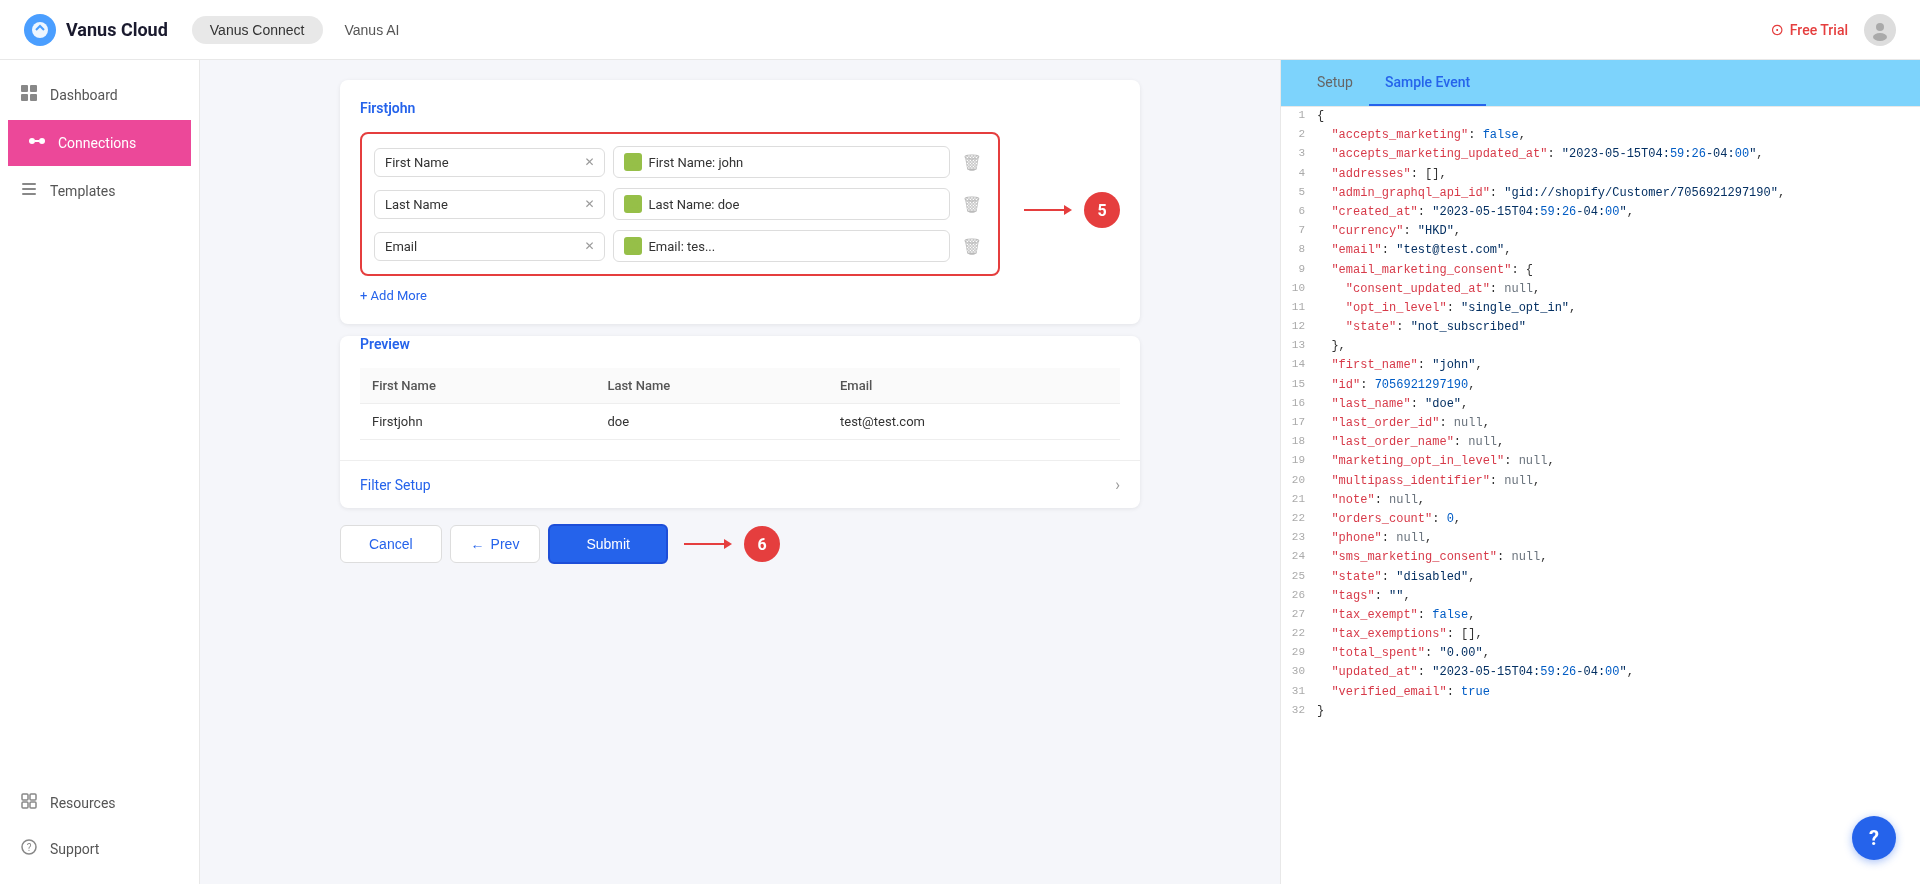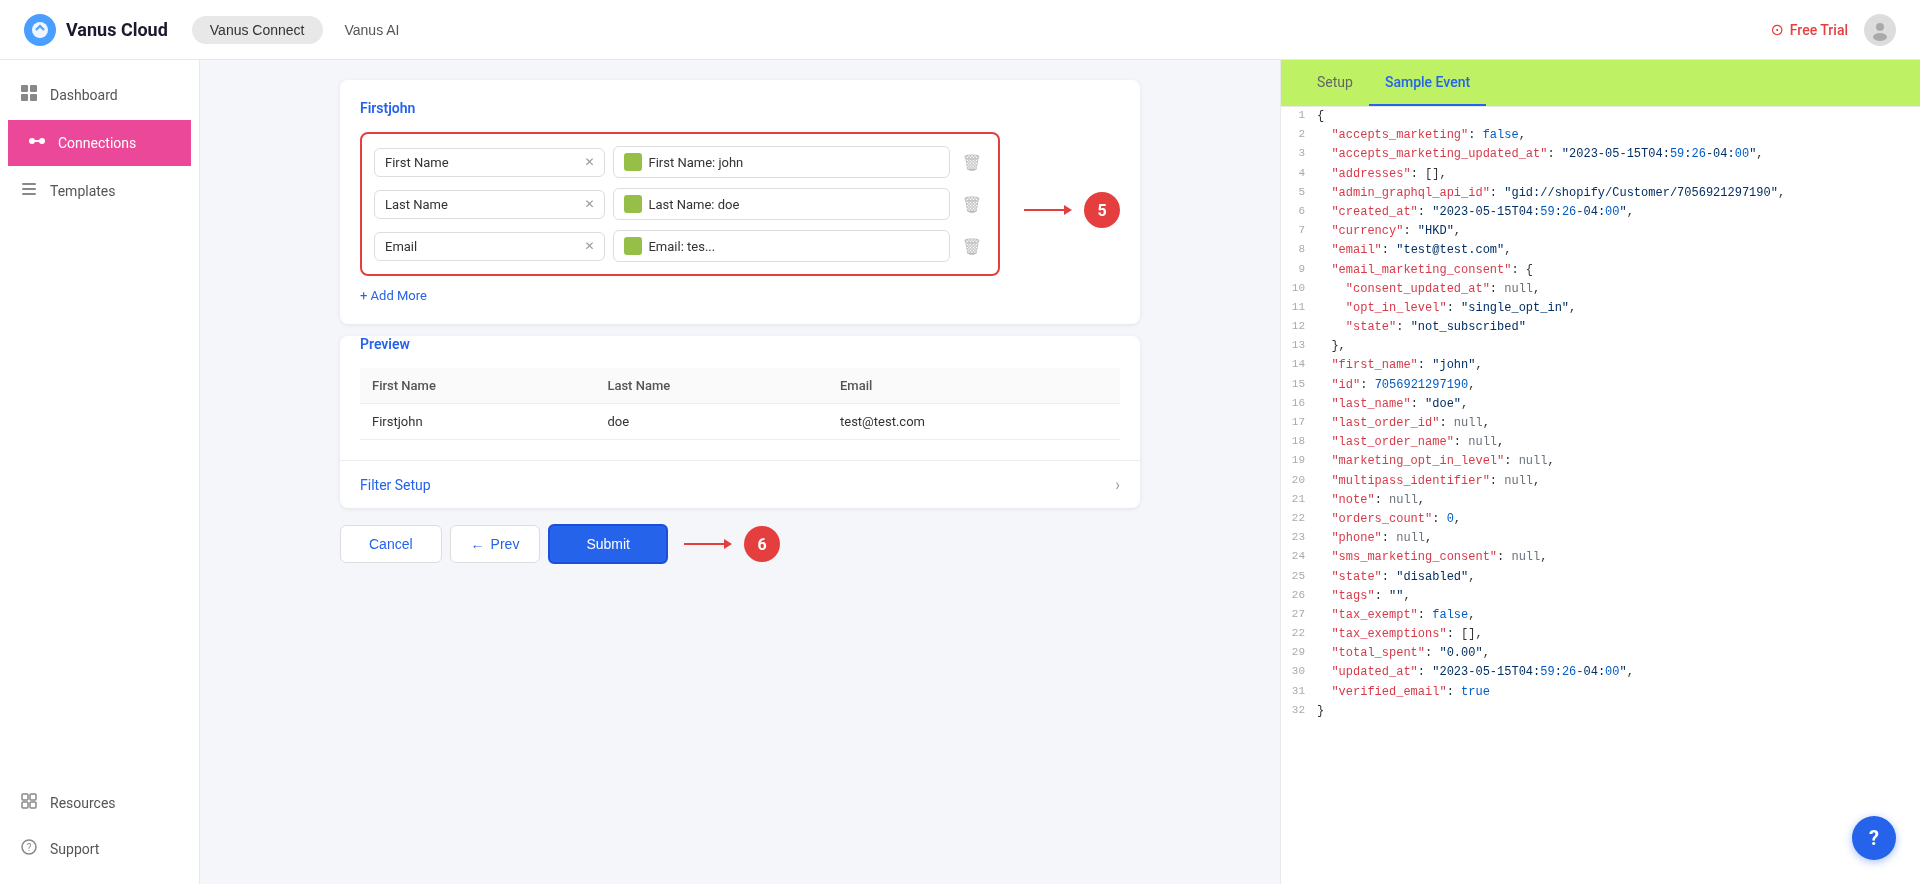--- a/index.html
+++ b/index.html
@@ -66,21 +66,21 @@
     .filter-chevron { color: #999; font-size: 16px; }
     .btn-cancel { padding: 10px 28px; border: 1px solid #ddd; border-radius: 6px; background: #fff; color: #2563eb; font-size: 14px; cursor: pointer; }
     .btn-prev { padding: 10px 20px; border: 1px solid #ddd; border-radius: 6px; background: #fff; color: #2563eb; font-size: 14px; cursor: pointer; display: flex; align-items: center; gap: 6px; }
     .btn-submit { padding: 10px 36px; border-radius: 6px; background: #2563eb; color: #fff; font-size: 14px; font-weight: 400; cursor: pointer; border: 2px solid #1d4ed8; }
 
     
     .step-badge { width: 36px; height: 36px; border-radius: 50%; background: #e53e3e; color: white; display: flex; align-items: center; justify-content: center; font-size: 16px; font-weight: 700; flex-shrink: 0; }
     .arrow-line { display: flex; align-items: center; color: #e53e3e; font-size: 20px; }
 
     
-    .json-panel { width: 640px; background: #bef264; border-left: 1px solid #e8e8e8; display: flex; flex-direction: column; flex-shrink: 0; overflow: hidden; }
+    .json-panel { width: 640px; background: #7dd3fc; border-left: 1px solid #e8e8e8; display: flex; flex-direction: column; flex-shrink: 0; overflow: hidden; }
     .json-tabs { display: flex; gap: 0; border-bottom: 1px solid #e8e8e8; padding: 0 20px; }
     .json-tab { padding: 14px 16px; font-size: 14px; color: #666; cursor: pointer; border-bottom: 2px solid transparent; }
     .json-tab.active { color: #2563eb; border-bottom-color: #2563eb; font-weight: 500; }
     .json-content { flex: 1; overflow-y: auto; padding: 0; font-family: 'Courier New', monospace; font-size: 12px; line-height: 1.6; background: #fff; }
     .json-line { display: flex; padding: 0 8px; }
     .line-num { color: #aaa; min-width: 28px; text-align: right; padding-right: 12px; user-select: none; font-size: 11px; }
     .line-content { color: #333; white-space: pre; }
     .json-key { color: #d73a49; }
     .json-str { color: #032f62; }
     .json-num { color: #005cc5; }

